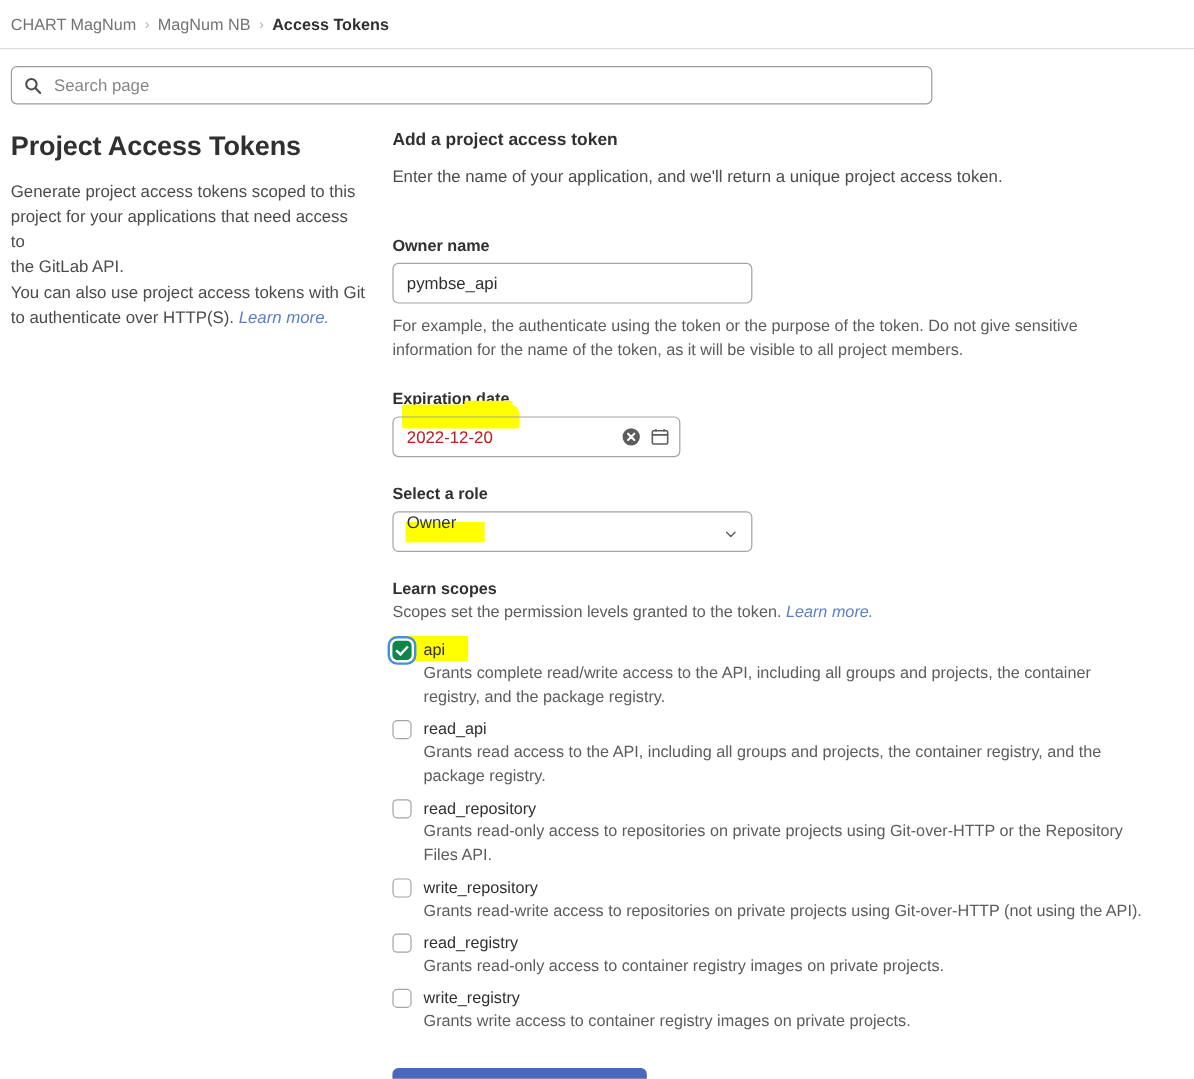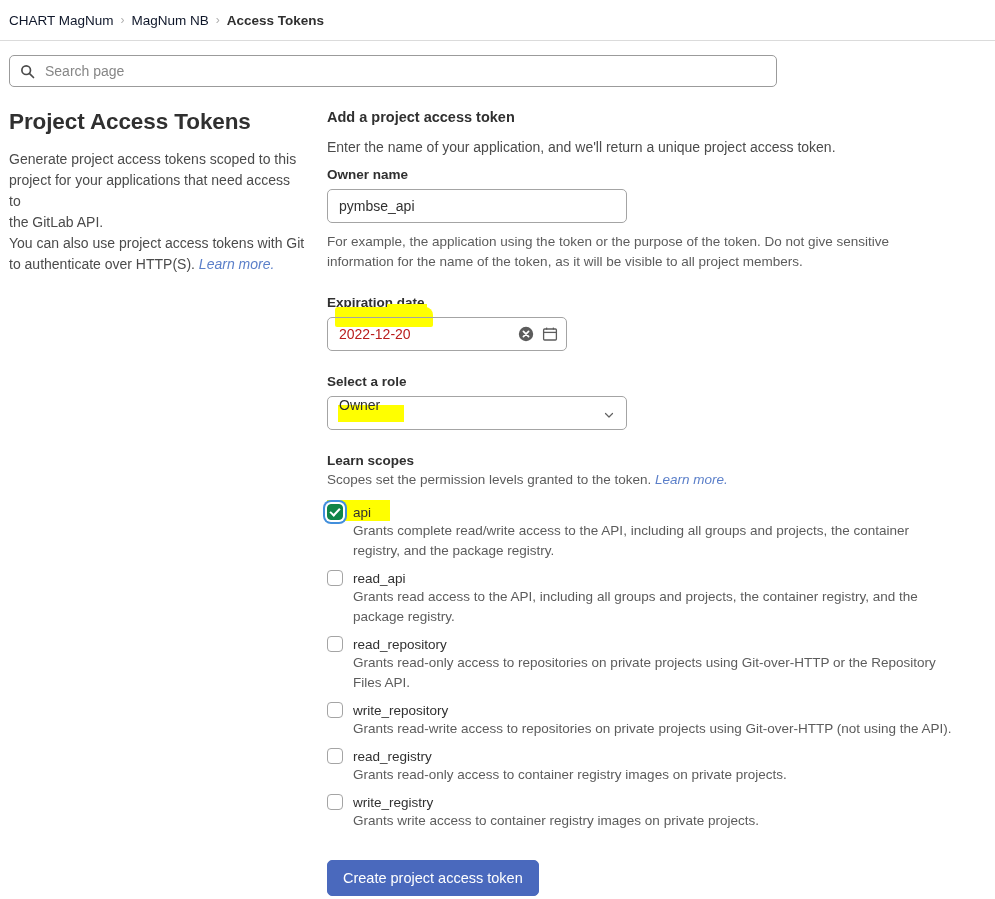--- a/index.html
+++ b/index.html
@@ -16,21 +16,21 @@
 
   
   .breadcrumb-bar {
     height: 41px;
     display: flex;
     align-items: center;
     padding: 0 0 0 9px;
     font-size: 13.5px;
     border-bottom: 1px solid #dbdbdb;
   }
-  .crumb { color: #0f172a; }
+  .crumb { color: #737373; }
   .crumb.current { color: #303030; font-weight: bold; }
   .crumb-sep {
     color: #b0b0b0;
     margin: 0 7px;
     font-size: 12px;
     line-height: 1;
   }
 
   
   .search-wrap { padding: 14px 28px 0 9px; }
@@ -88,21 +88,21 @@
 
   .section-title {
     font-size: 14.5px;
     font-weight: bold;
     color: #303030;
     margin: 0 0 12px 0;
   }
   .section-sub {
     font-size: 14px;
     color: #4b4b4b;
-    margin: 0 0 10px 0;
+    margin: 0 0 40px 0;
     line-height: 20px;
   }
 
   .field-label {
     font-size: 13.5px;
     font-weight: bold;
     color: #303030;
     margin-bottom: 7px;
     display: block;
   }
@@ -224,21 +224,20 @@
     margin: 0 0 4px 0;
   }
   .scopes-sub {
     font-size: 13.5px;
     color: #5c5c5c;
     margin: 0 0 17px 0;
   }
   .scope-row { margin-bottom: 9px; position: relative; }
   .scope-head {
     display: flex;
-    align-items: center;
     position: relative;
   }
   .cb {
     width: 16px; height: 16px;
     border: 1px solid #a4a4a4;
     border-radius: 4px;
     background: #fff;
     flex: 0 0 auto;
     margin-right: 10px;
     cursor: pointer;
@@ -332,21 +331,21 @@
   </div>
 
   <div class="col-right">
 
     <h2 class="section-title">Add a project access token</h2>
     <p class="section-sub">Enter the name of your application, and we'll return a unique project access token.</p>
 
     <div class="field-block">
       <label class="field-label">Owner name</label>
       <input class="text-input" type="text" value="pymbse_api" style="">
-      <p class="help-text">For example, the application using the token or the purpose of the token. Do not give sensitive information for the name of the token, as it will be visible to all project members.</p>
+      <p class="help-text">For example, the authenticate using the token or the purpose of the token. Do not give sensitive information for the name of the token, as it will be visible to all project members.</p>
     </div>
 
     <div class="field-block">
       <label class="field-label">Expiration date</label>
       <div class="date-wrap">
         <span class="hl-date"></span>
         <span class="hl-date2"></span>
         <input class="date-input" type="text" value="2022-12-20" style="">
         <span class="date-icons">
           <button class="icon-btn">

